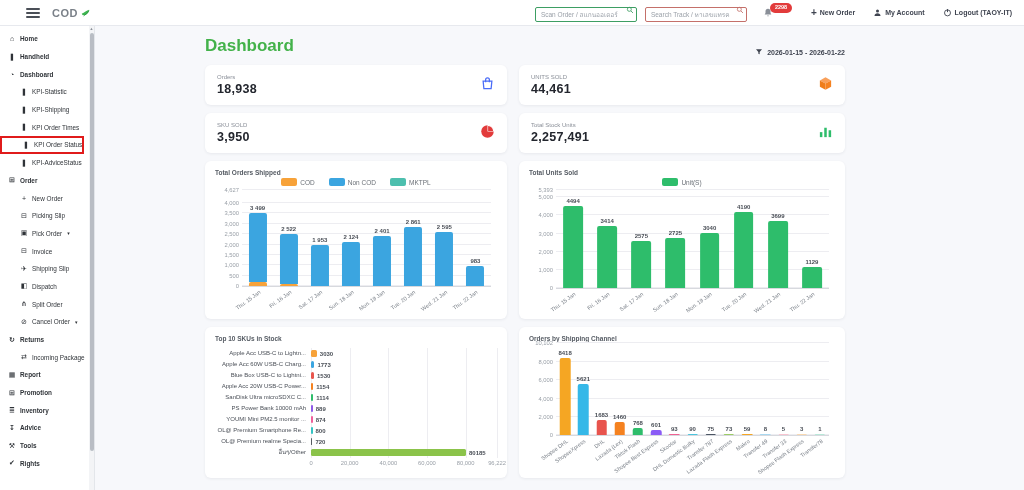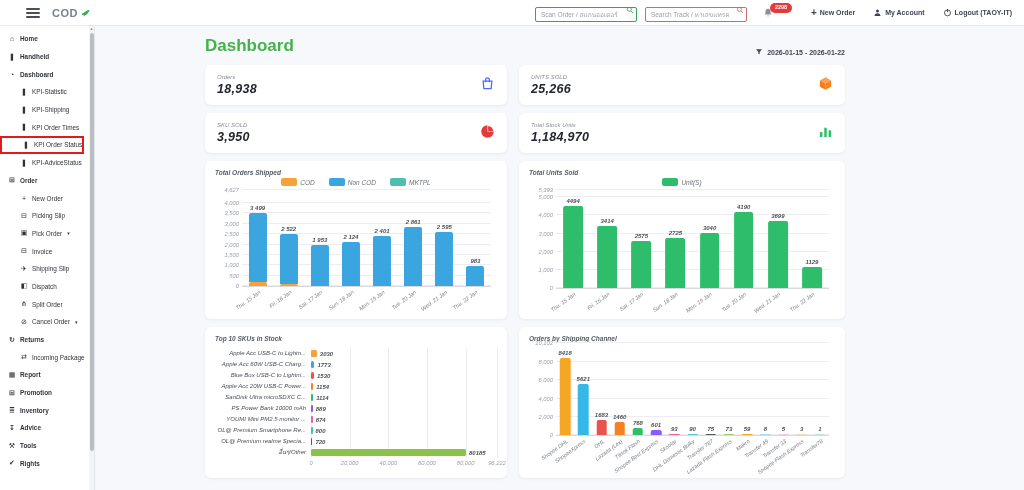--- a/index.html
+++ b/index.html
@@ -36,21 +36,21 @@
   .sb-thumb { position:absolute; top:7px; left:0.5px; width:4px; height:90%; background:#b9bdc4; border-radius:2px; cursor:pointer; }
 
   
   .main { position:absolute; top:26px; left:95px; right:0; bottom:0; padding:10px 0 0 110px; }
   .content { width:640px; }
   .title-row { display:flex; justify-content:space-between; align-items:flex-end; margin-bottom:9px; }
   .page-title { font-size:17px; font-weight:bold; color:#43b24a; }
   .date-chip { display:flex; align-items:center; gap:4px; font-size:7px; font-weight:bold; color:#3f4450; }
 
   .grid2 { display:grid; grid-template-columns:302px 326px; column-gap:12px; row-gap:8px; }
-  .card { background:#fff; border-radius:6px; box-shadow:0 1px 3px rgba(35,46,60,.07);font-style:italic; }
+  .card { background:#fff; border-radius:6px; box-shadow:0 1px 3px rgba(35,46,60,.07); }
 
   .kpi { height:40px; padding:6px 12px; display:flex; justify-content:space-between; align-items:center; }
   .kpi-label { font-size:6px; color:#8a8f98; margin-bottom:2px; }
   .kpi-value { font-size:12.5px; font-weight:bold; color:#23262e; letter-spacing:.3px; }
   .kpi-icon { flex:none; }
 
   .charts-grid { margin-top:8px; }
   .chart-card { padding:8px 10px 6px 10px; }
   .chart-title { font-size:6.5px; font-weight:bold; color:#555b63; margin-bottom:2px; }
 
@@ -270,21 +270,21 @@
             <div class="kpi-value">18,938</div>
           </div>
           <span class="kpi-icon"><svg width="15" height="15" viewBox="0 0 24 24">
               <path d="M5 8h14l-1.2 12H6.2L5 8z" fill="none" stroke="#4a6cf7" stroke-width="2"></path>
               <path d="M9 10V6a3 3 0 0 1 6 0v4" fill="none" stroke="#4a6cf7" stroke-width="2"></path>
             </svg></span>
         </section>
         <section class="card kpi">
           <div>
             <div class="kpi-label">UNITS SOLD</div>
-            <div class="kpi-value">25,266</div>
+            <div class="kpi-value">44,461</div>
           </div>
           <span class="kpi-icon"><svg width="15" height="15" viewBox="0 0 24 24">
               <polygon points="12,2 21,7 12,12 3,7" fill="#f9a05a"></polygon>
               <polygon points="3,7 12,12 12,22 3,17" fill="#ef7d1a"></polygon>
               <polygon points="21,7 12,12 12,22 21,17" fill="#f58220"></polygon>
             </svg></span>
         </section>
         <section class="card kpi">
           <div>
             <div class="kpi-label">SKU SOLD</div>
@@ -292,21 +292,21 @@
           </div>
           <span class="kpi-icon"><svg width="15" height="15" viewBox="0 0 24 24">
               <circle cx="12" cy="12" r="10" fill="#e23b3b"></circle>
               <path d="M12 12 L12 1 A11 11 0 0 1 23 12 Z" fill="#fff"></path>
               <path d="M13 11 L13 3 A9 9 0 0 1 21 11 Z" fill="#e23b3b"></path>
             </svg></span>
         </section>
         <section class="card kpi">
           <div>
             <div class="kpi-label">Total Stock Units</div>
-            <div class="kpi-value">1,184,970</div>
+            <div class="kpi-value">2,257,491</div>
           </div>
           <span class="kpi-icon"><svg width="15" height="15" viewBox="0 0 24 24">
               <rect x="3" y="13" width="4" height="8" fill="#2ebd6b"></rect>
               <rect x="10" y="6" width="4" height="15" fill="#2ebd6b"></rect>
               <rect x="17" y="10" width="4" height="11" fill="#2ebd6b"></rect>
             </svg></span>
         </section>
       </div>
 
     <div class="grid2 charts-grid">

